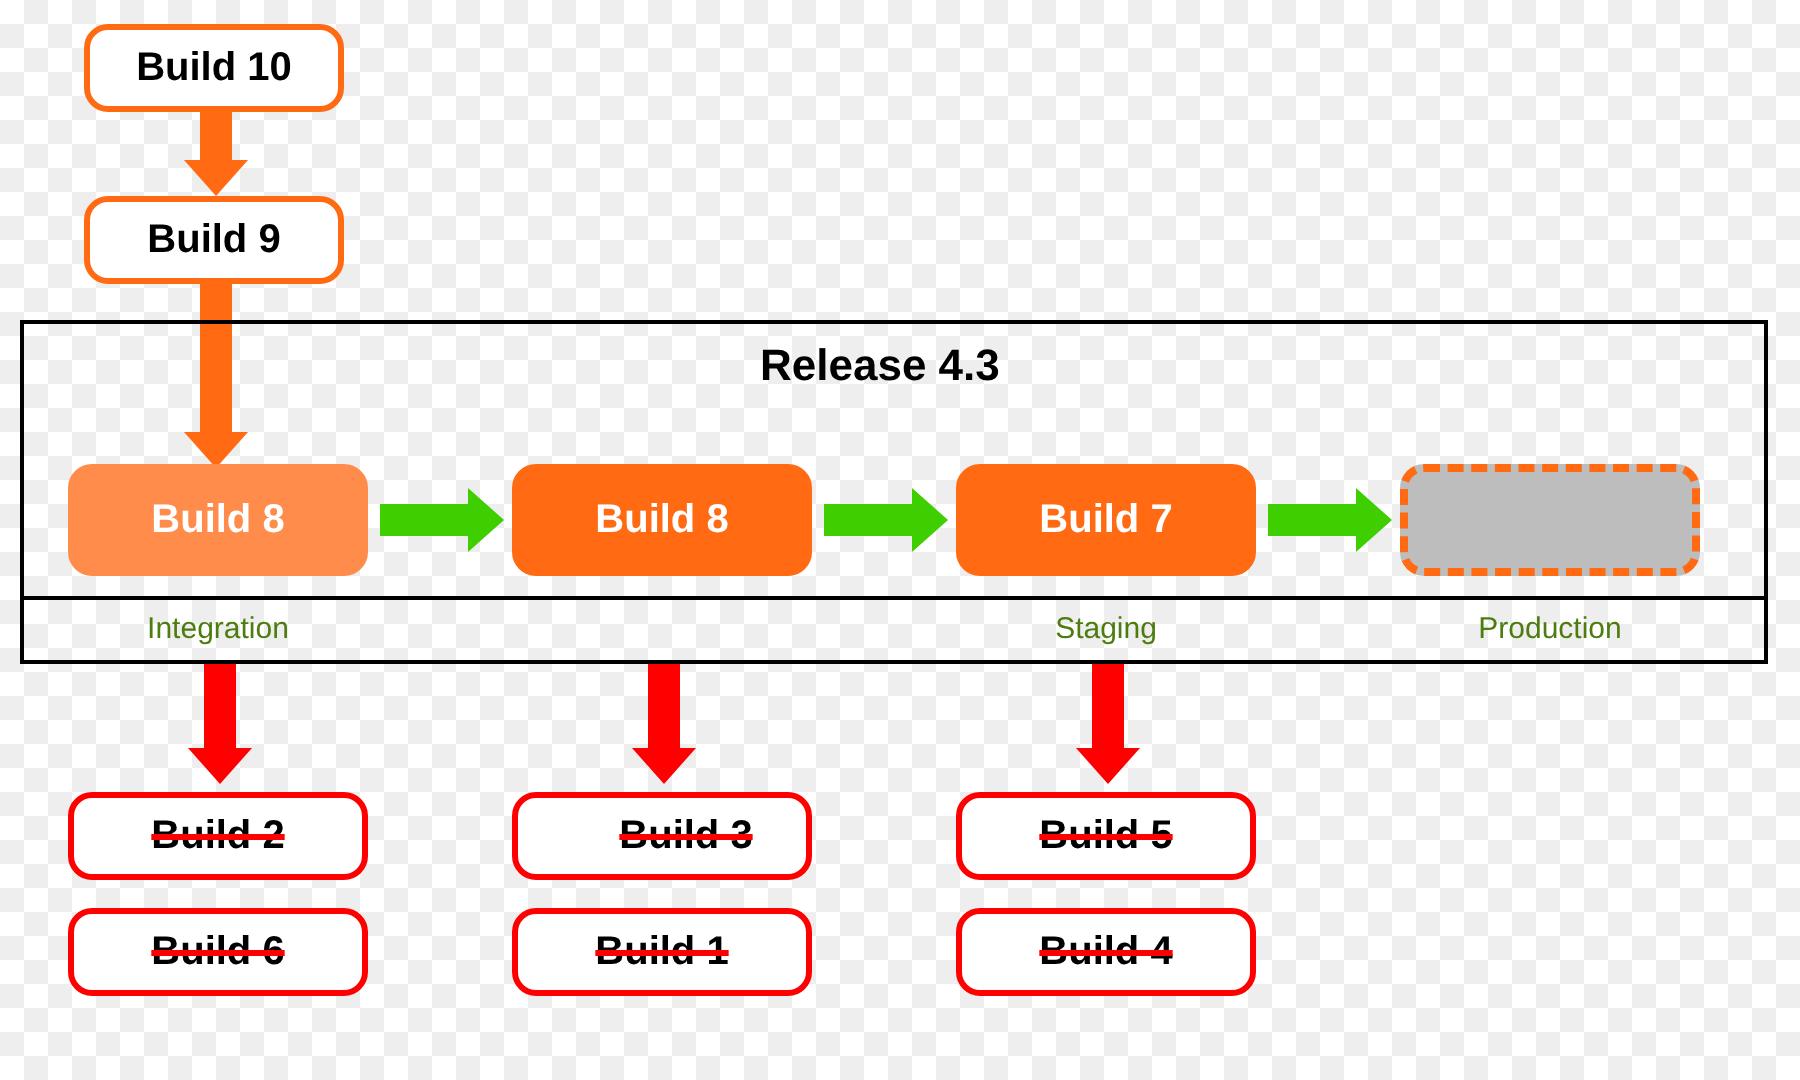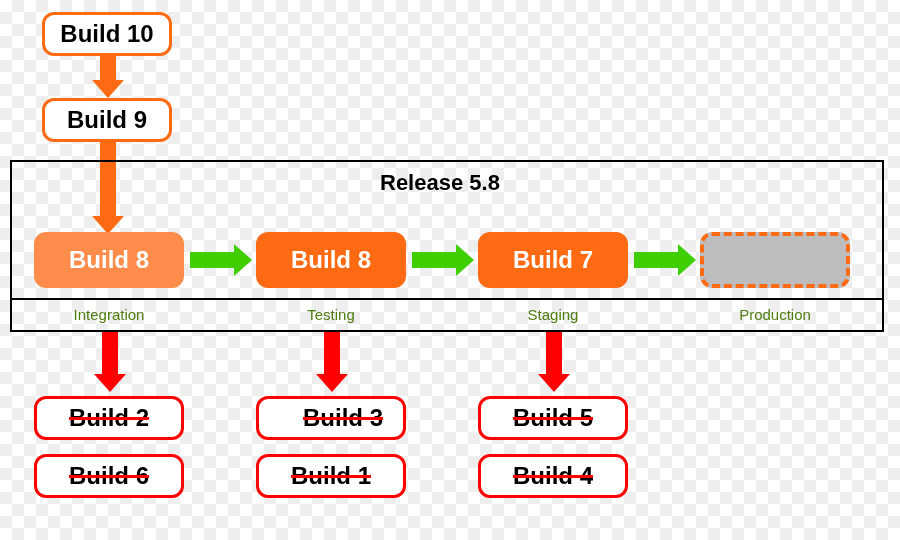--- a/index.html
+++ b/index.html
@@ -20,21 +20,21 @@
   .canvas {
     position: absolute;
     inset: 0;
   }
   .node {
     position: absolute;
     display: flex;
     align-items: center;
     justify-content: center;
     font-weight: 700;
-    font-size: 24px;
+    font-size: 20px;
   }
   
   .queued {
     width: 130px;
     height: 44px;
     background: #fff;
     border: 3px solid #ff6a13;
     border-radius: 12px;
     color: #000;
   }
@@ -141,21 +141,21 @@
   <div class="node queued" style="left:42px; top:98px;">Build 9</div>
 
   <div class="arrow arrow-down" style="left:92px; top:142px; width:32px; height:92px;">
     <div class="shaft" style="top:0; height:74px;"></div>
     <div class="head" style="top:74px;"></div>
   </div>
 
   <div class="release-frame" style="left:10px; top:160px; width:874px; height:140px;"></div>
   <div class="release-frame" style="left:10px; top:300px; width:874px; height:32px; border-top:none;"></div>
 
-  <div class="release-title" style="left:380px; top:170px;">Release 5.8</div>
+  <div class="release-title" style="left:380px; top:170px;">Release 4.3</div>
 
   <div class="node stage light" style="left:34px; top:232px;">Build 8</div>
 
   <div class="arrow arrow-right" style="left:190px; top:244px; width:62px; height:32px;">
     <div class="shaft" style="left:0; width:44px;"></div>
     <div class="head" style="left:44px;"></div>
   </div>
 
   <div class="node stage" style="left:256px; top:232px;">Build 8</div>
 
@@ -167,21 +167,20 @@
   <div class="node stage" style="left:478px; top:232px;">Build 7</div>
 
   <div class="arrow arrow-right" style="left:634px; top:244px; width:62px; height:32px;">
     <div class="shaft" style="left:0; width:44px;"></div>
     <div class="head" style="left:44px;"></div>
   </div>
 
   <div class="prod-slot" style="position:absolute; left:700px; top:232px;"></div>
 
   <div class="stage-label" style="left:34px; top:306px; width:150px;">Integration</div>
-  <div class="stage-label" style="left:256px; top:306px; width:150px;">Testing</div>
   <div class="stage-label" style="left:478px; top:306px; width:150px;">Staging</div>
   <div class="stage-label" style="left:700px; top:306px; width:150px;">Production</div>
 
   <div class="arrow arrow-red" style="left:94px; top:332px; width:32px; height:60px;">
     <div class="shaft" style="top:0; height:42px;"></div>
     <div class="head" style="top:42px;"></div>
   </div>
   <div class="arrow arrow-red" style="left:316px; top:332px; width:32px; height:60px;">
     <div class="shaft" style="top:0; height:42px;"></div>
     <div class="head" style="top:42px;"></div>

